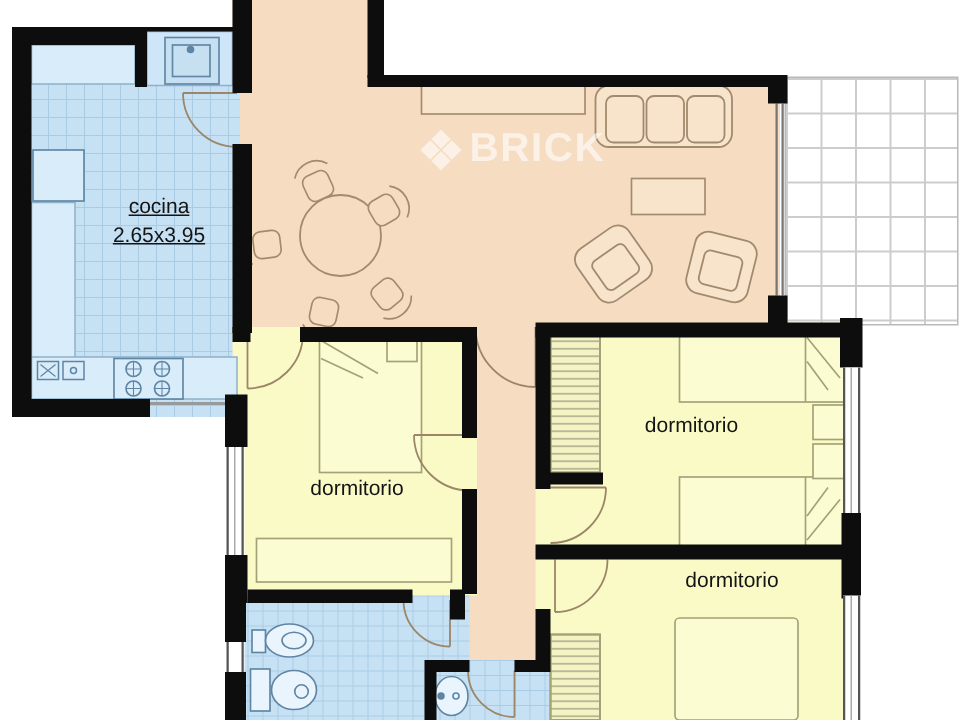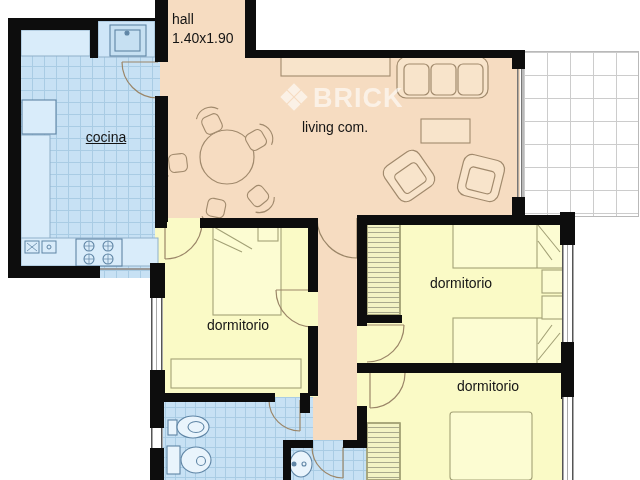--- a/index.html
+++ b/index.html
@@ -17,21 +17,21 @@
                      linear-gradient(90deg,#a9cce4 1px,transparent 1px);
     background-size:10px 10px;}
   .fill-balcony{background:#ffffff;
     background-image:linear-gradient(#cccccc 1px,transparent 1px),
                      linear-gradient(90deg,#cccccc 1px,transparent 1px);
     background-size:23px 23px;border:1px solid #b9b9b9;}
   svg.layer{position:absolute;left:0;top:0;}
   .lbl{position:absolute;color:#141414;font-size:14px;line-height:19px;z-index:5;}
   .lbl.center{text-align:center;width:130px;}
   .lbl span{display:block;}
-  #watermark{position:absolute;left:280px;top:83px;display:flex;align-items:flex-start;
+  #watermark{position:absolute;left:280px;top:83px;display:flex;align-items:flex-end;
     gap:5px;z-index:4;pointer-events:none;}
   #watermark .wm-text{font-size:27px;font-weight:800;letter-spacing:1px;
     color:rgba(255,255,255,0.6);}
 </style>
 </head>
 <body>
 
 <div id="plan">
 
   <div class="room fill-living" style="left:155px;top:0;width:101px;height:57px;"></div>
@@ -255,29 +255,25 @@
       <g transform="rotate(45 13 13)" fill="rgba(255,255,255,0.6)">
         <rect x="4" y="4" width="8.5" height="8.5"></rect>
         <rect x="13.5" y="4" width="8.5" height="8.5"></rect>
         <rect x="4" y="13.5" width="8.5" height="8.5"></rect>
         <rect x="13.5" y="13.5" width="8.5" height="8.5"></rect>
       </g>
     </svg>
     <span class="wm-text">BRICK</span>
   </div>
 
-  <div class="lbl" style="left:172px;top:10px;">
-    <span>hall</span>
-    <span>1.40x1.90</span>
-  </div>
   <div class="lbl center" style="left:41px;top:128px;text-decoration:underline;">
     <span>cocina</span>
+    <span>2.65x3.95</span>
   </div>
   <div class="lbl center" style="left:270px;top:118px;">
-    <span>living com.</span>
   </div>
   <div class="lbl center" style="left:173px;top:316px;">
     <span>dormitorio</span>
   </div>
   <div class="lbl center" style="left:396px;top:274px;">
     <span>dormitorio</span>
   </div>
   <div class="lbl center" style="left:423px;top:377px;">
     <span>dormitorio</span>
   </div>

